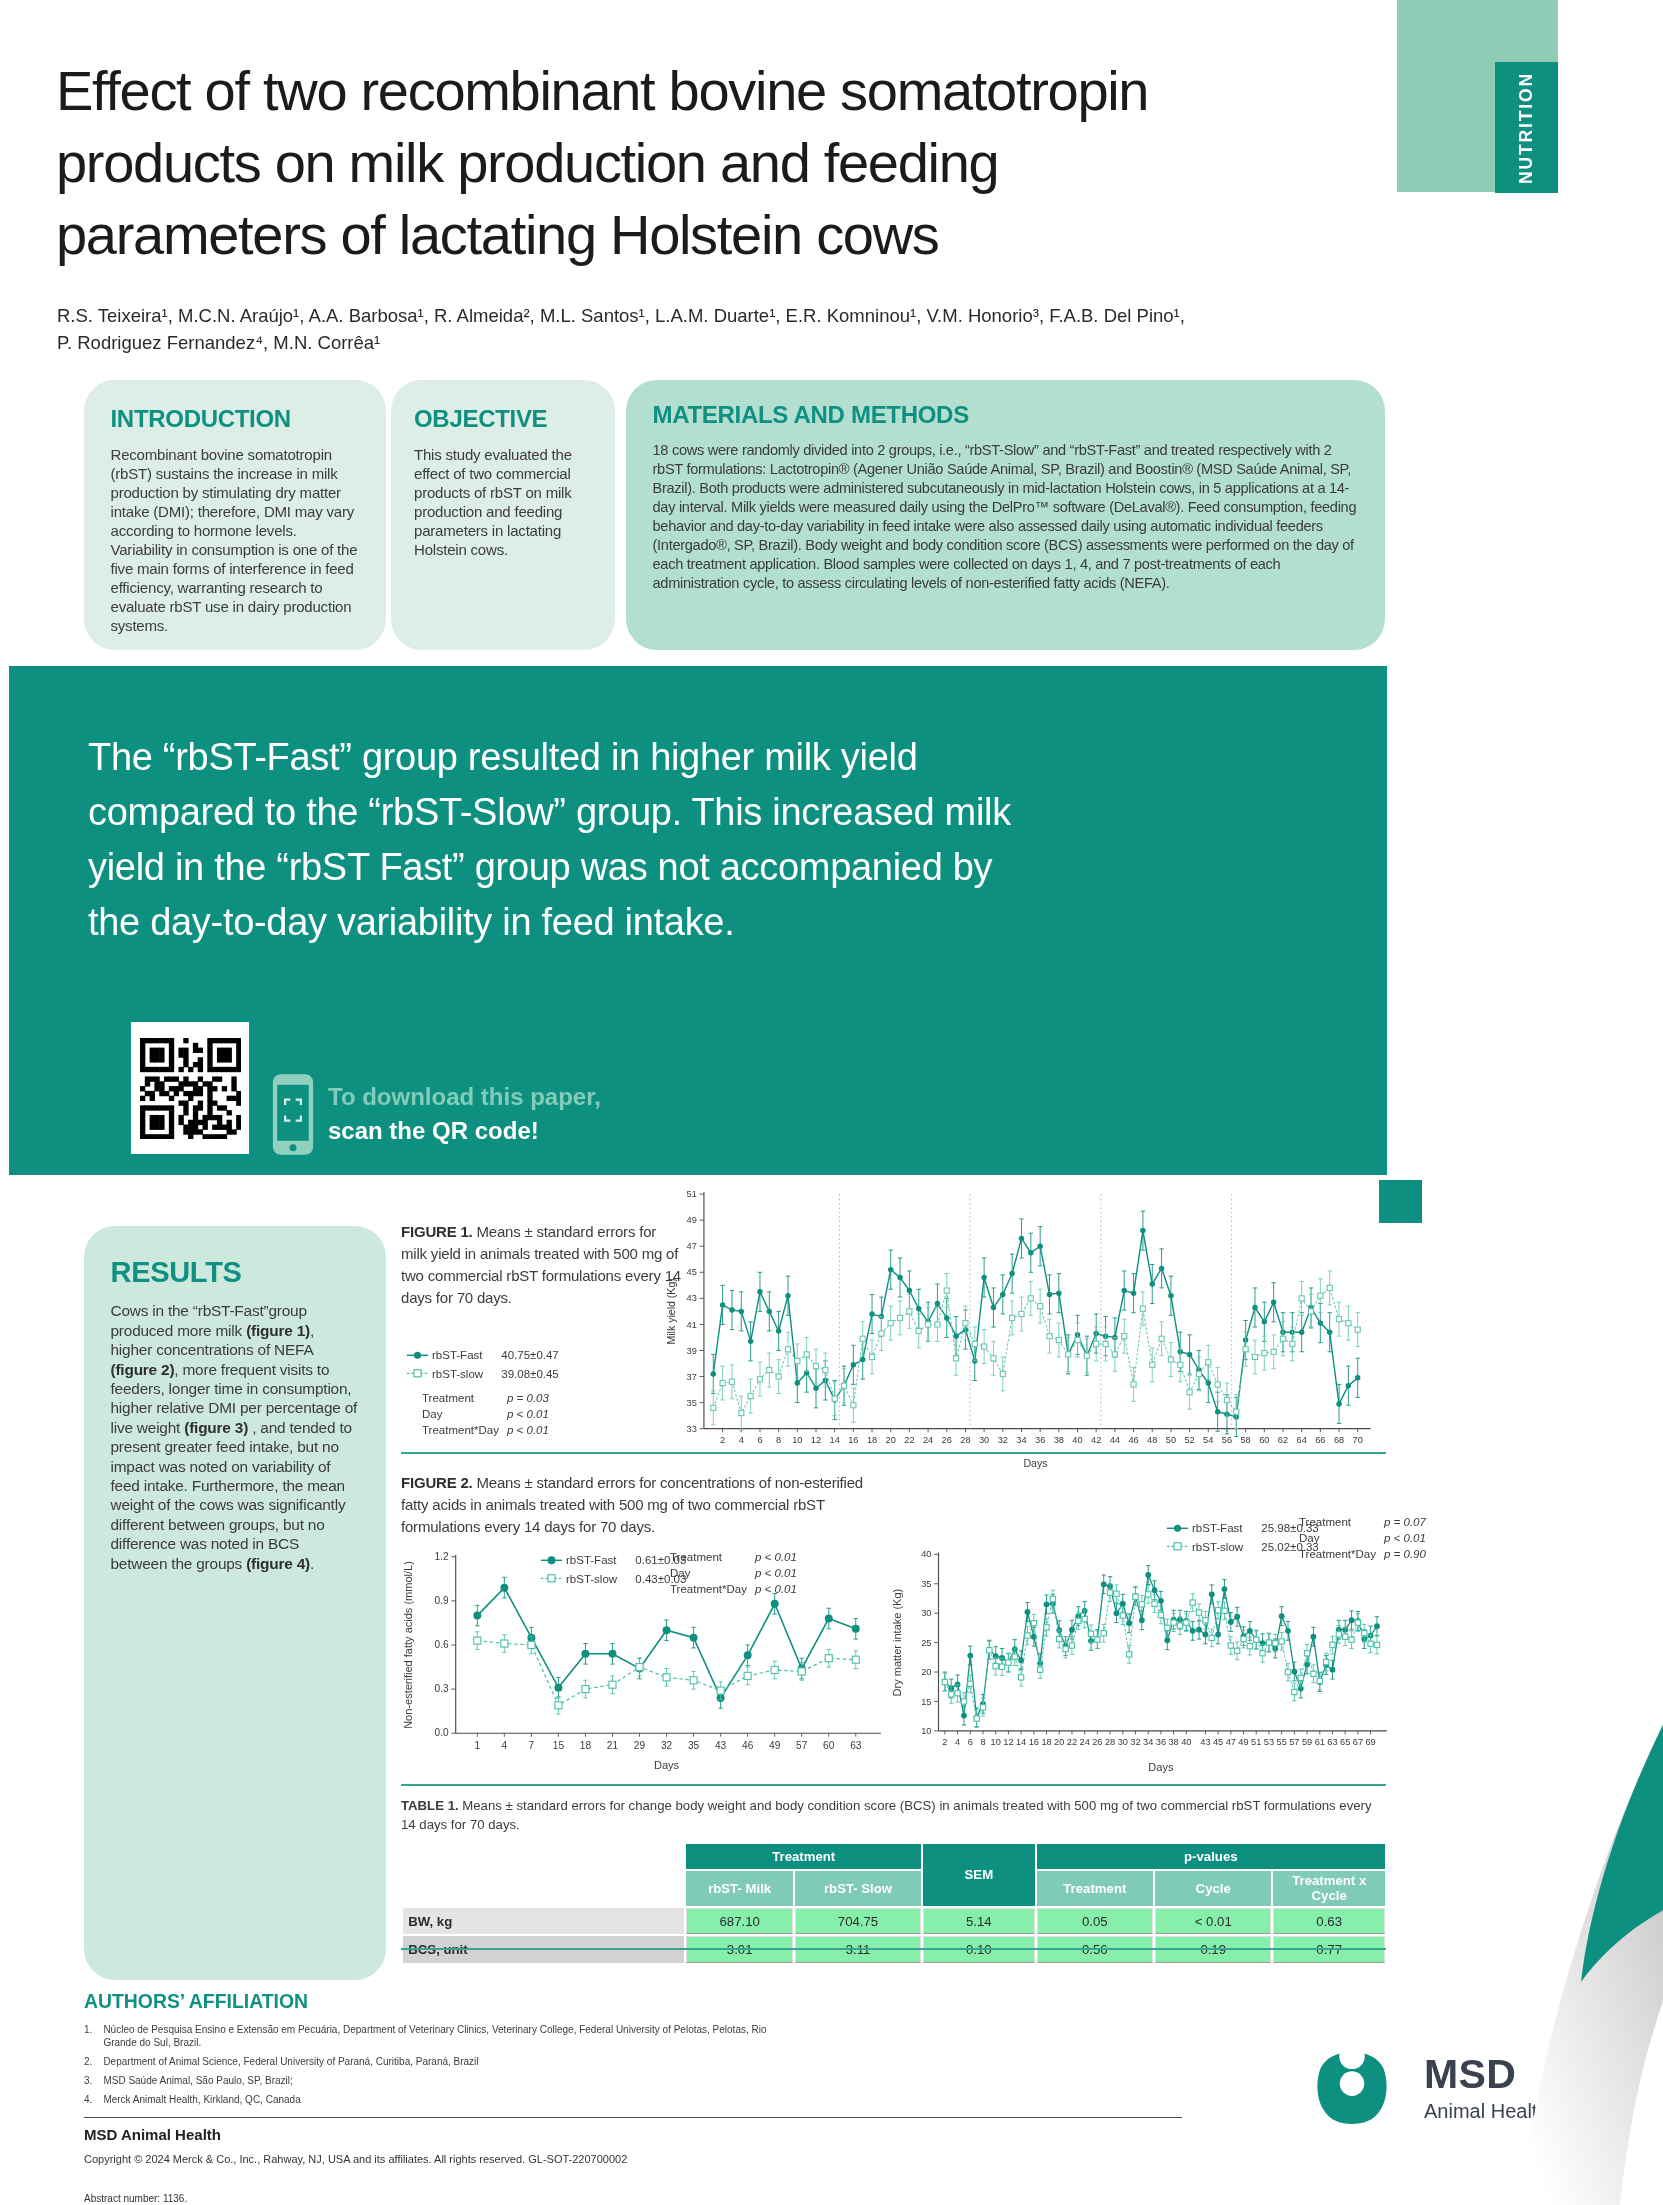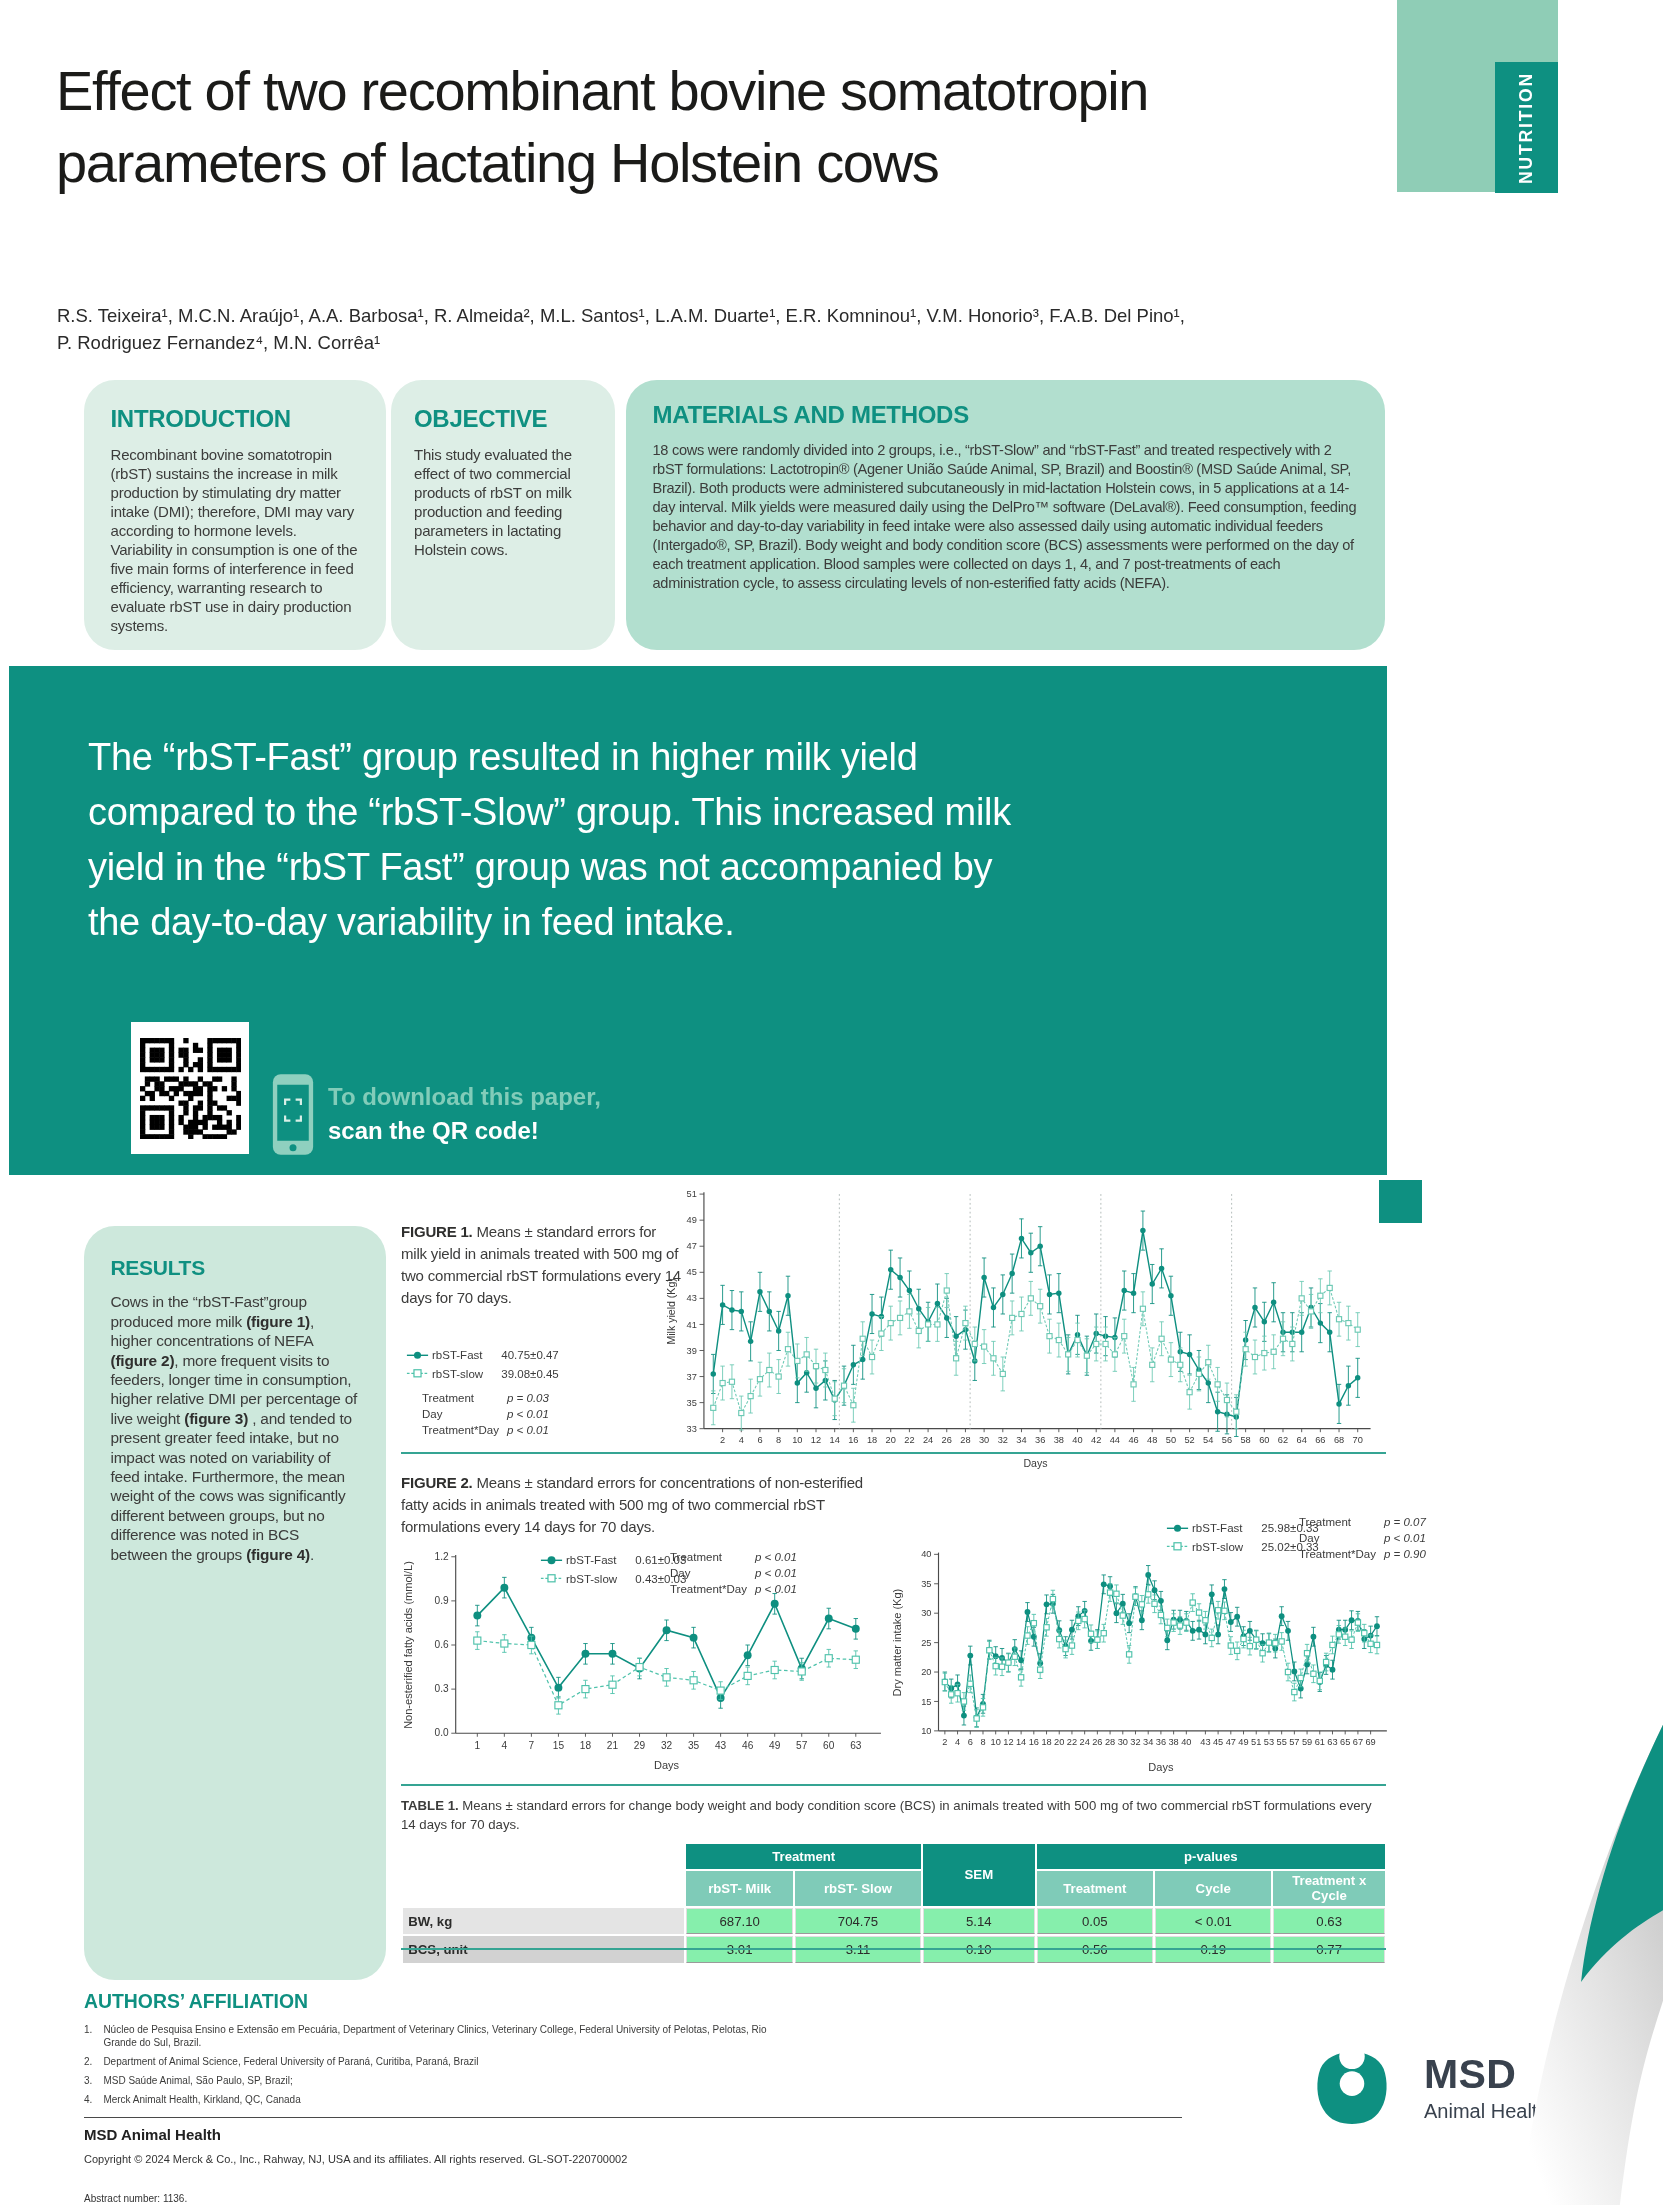--- a/index.html
+++ b/index.html
@@ -34,21 +34,21 @@
          letter-spacing:-0.3px;}
   .corner-sq{left:1379px;top:1180px;width:43px;height:43px;background:#0e9081;}
 
   .qr-tile{left:131px;top:1022px;width:118px;height:132px;background:#fff;
            display:flex;align-items:center;justify-content:center;}
   .dl-line1{left:328px;top:1083px;font-size:24px;font-weight:bold;color:#82ccb9;}
   .dl-line2{left:328px;top:1117px;font-size:24px;font-weight:bold;color:#ffffff;}
 
   
   .box-results{left:84px;top:1226px;width:302px;height:754px;background:#cde8dc;padding:30px 26.5px;}
-  .box-results h2{font-size:21px;}
+  .box-results h2{font-size:29px;}
   .box-results .body{font-size:15.4px;line-height:19.4px;color:#3c3c3b;letter-spacing:-0.2px;}
   .box-results b{color:#2f2f2e;}
 
   
   .figcap{font-size:15px;line-height:22px;color:#3c3c3b;letter-spacing:-0.2px;}
   .figcap b{color:#2f2f2e;}
   .fig1-cap{left:401px;top:1221px;width:281px;}
   .fig2-cap{left:401px;top:1472px;width:487px;}
   .fig3-cap{left:891px;top:1472px;width:499px;}
   .hairline{height:1.8px;background:#35a493;}
@@ -93,20 +93,21 @@
 
 <div class="poster">
 
   <div class="abs nut-block"></div>
   <div class="abs nut-strip">
     <span>NUTRITION</span>
   </div>
 
   <div class="abs title">
     <div>Effect of two recombinant bovine somatotropin</div>
+    <div>products on milk production and feeding</div>
     <div>parameters of lactating Holstein cows</div>
   </div>
   <div class="abs authors">
     <div>R.S. Teixeira¹, M.C.N. Araújo¹, A.A. Barbosa¹, R. Almeida², M.L. Santos¹, L.A.M. Duarte¹, E.R. Komninou¹, V.M. Honorio³, F.A.B. Del Pino¹,</div>
     <div>P. Rodriguez Fernandez⁴, M.N. Corrêa¹</div>
   </div>
 
   <div class="abs box box-intro">
     <h2>INTRODUCTION</h2>
     <p>Recombinant bovine somatotropin (rbST) sustains the increase in milk production by stimulating dry matter intake (DMI); therefore, DMI may vary according to hormone levels. Variability in consumption is one of the five main forms of interference in feed efficiency, warranting research to evaluate rbST use in dairy production systems.</p>

